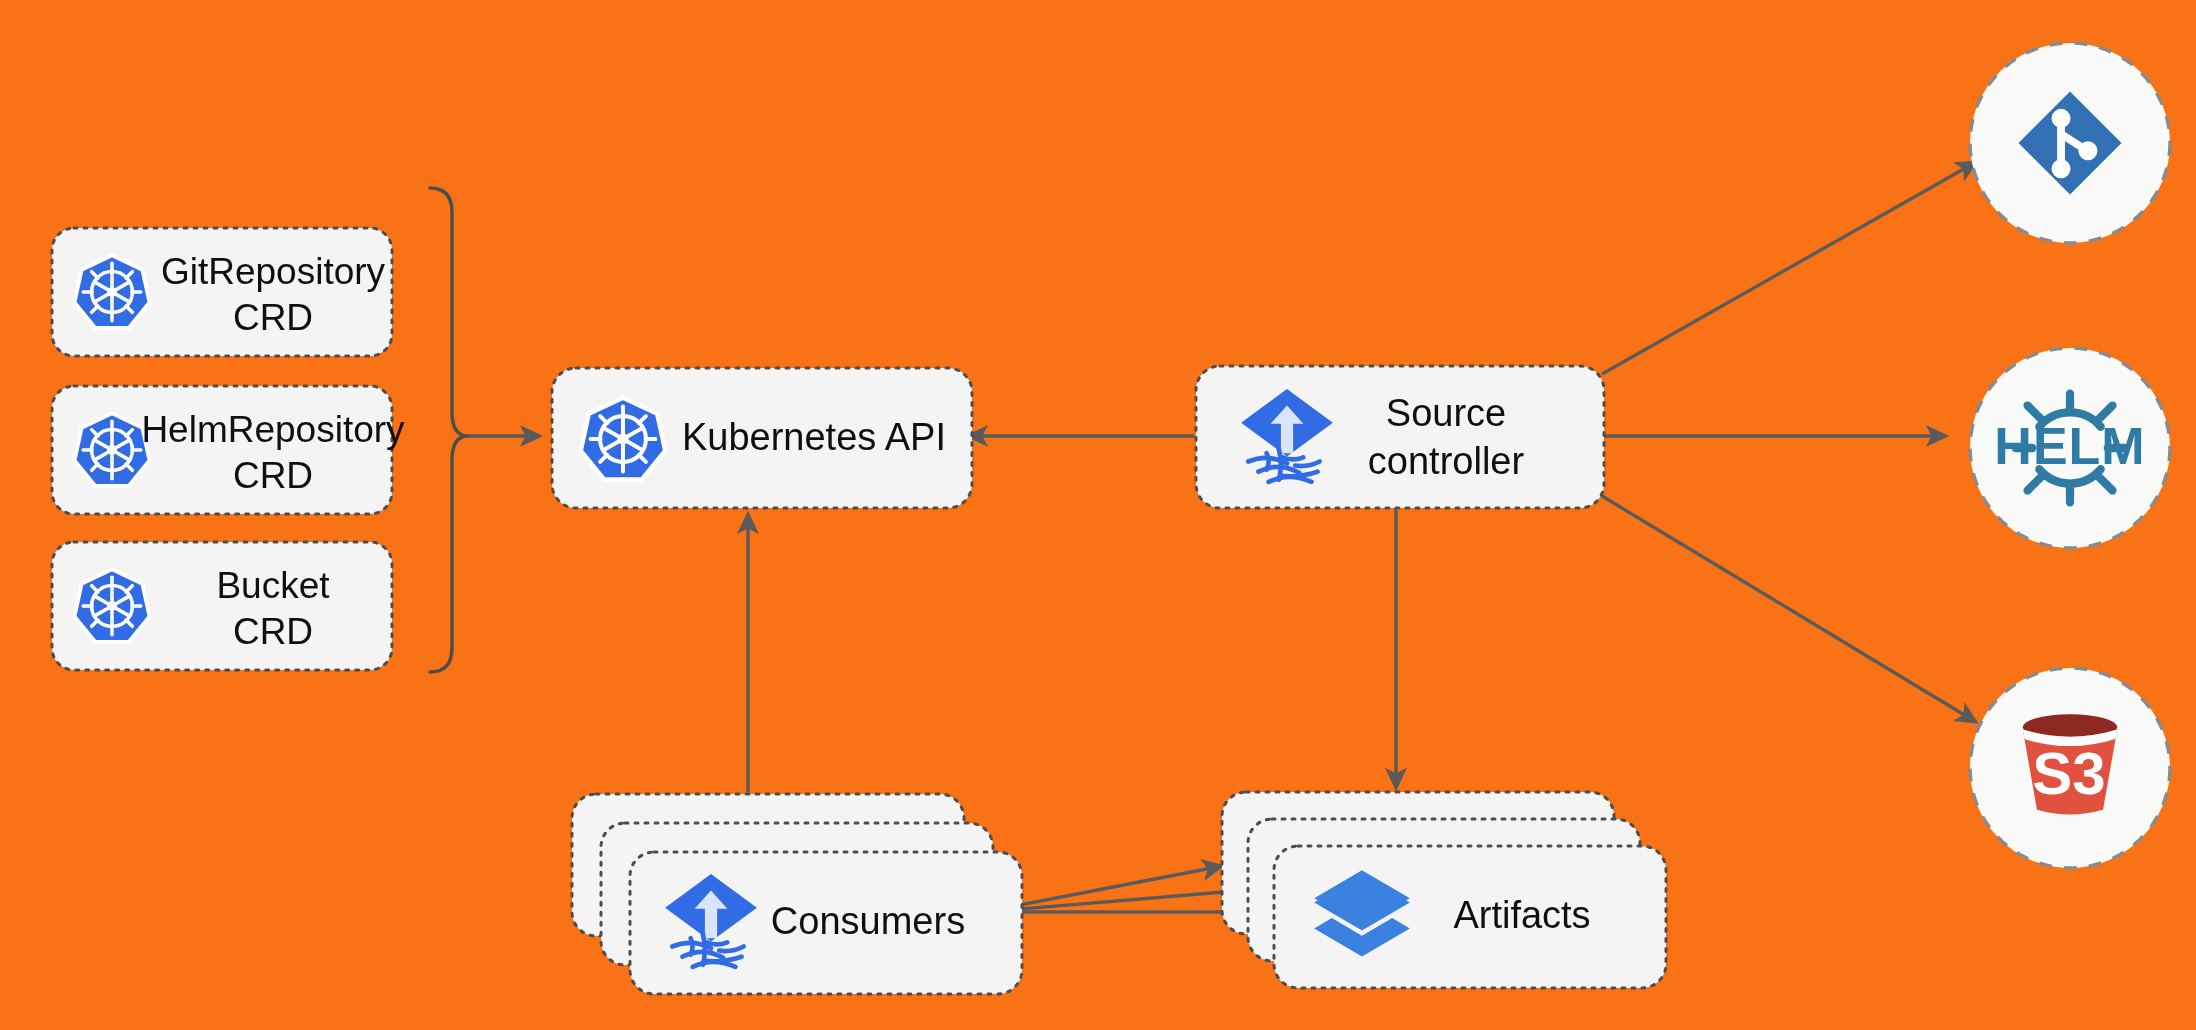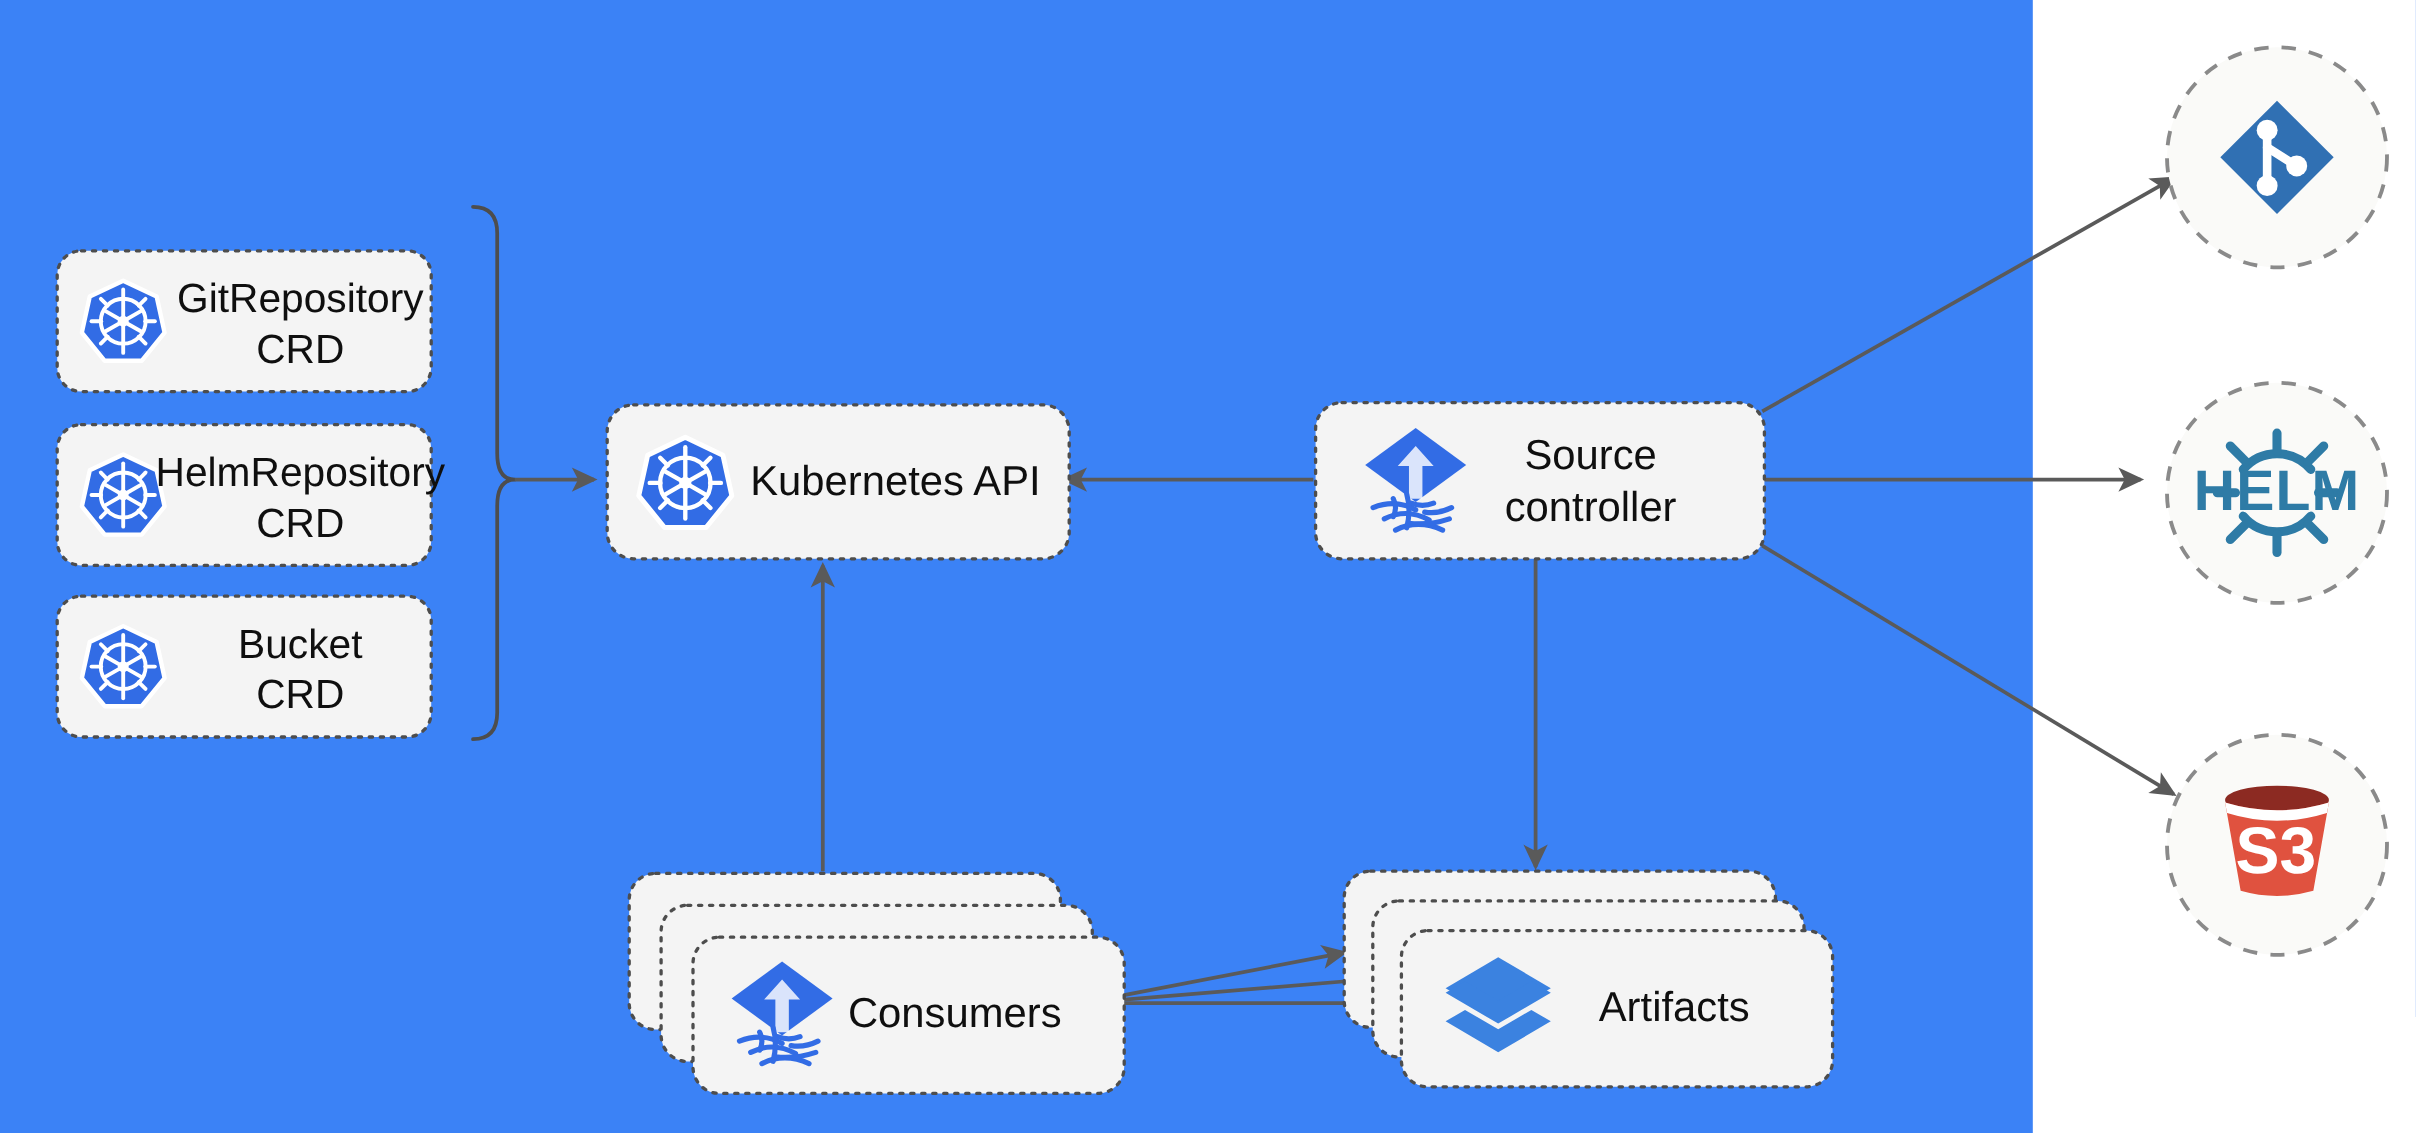--- a/index.html
+++ b/index.html
@@ -9,23 +9,23 @@
     background: #ffffff;
   }
   body {
     width: 2196px;
     height: 1030px;
     overflow: hidden;
     font-family: "Liberation Sans", sans-serif;
   }
   #diagram-root {
     position: relative;
-    width: 1848px;
+    width: 2196px;
     height: 1030px;
-    background: #3b82f6;
+    background: #f97316;
   }
   svg.canvas {
     position: absolute;
     top: 0;
     left: 0;
     width: 2196px;
     height: 1030px;
     display: block;
   }
   .node-label {

